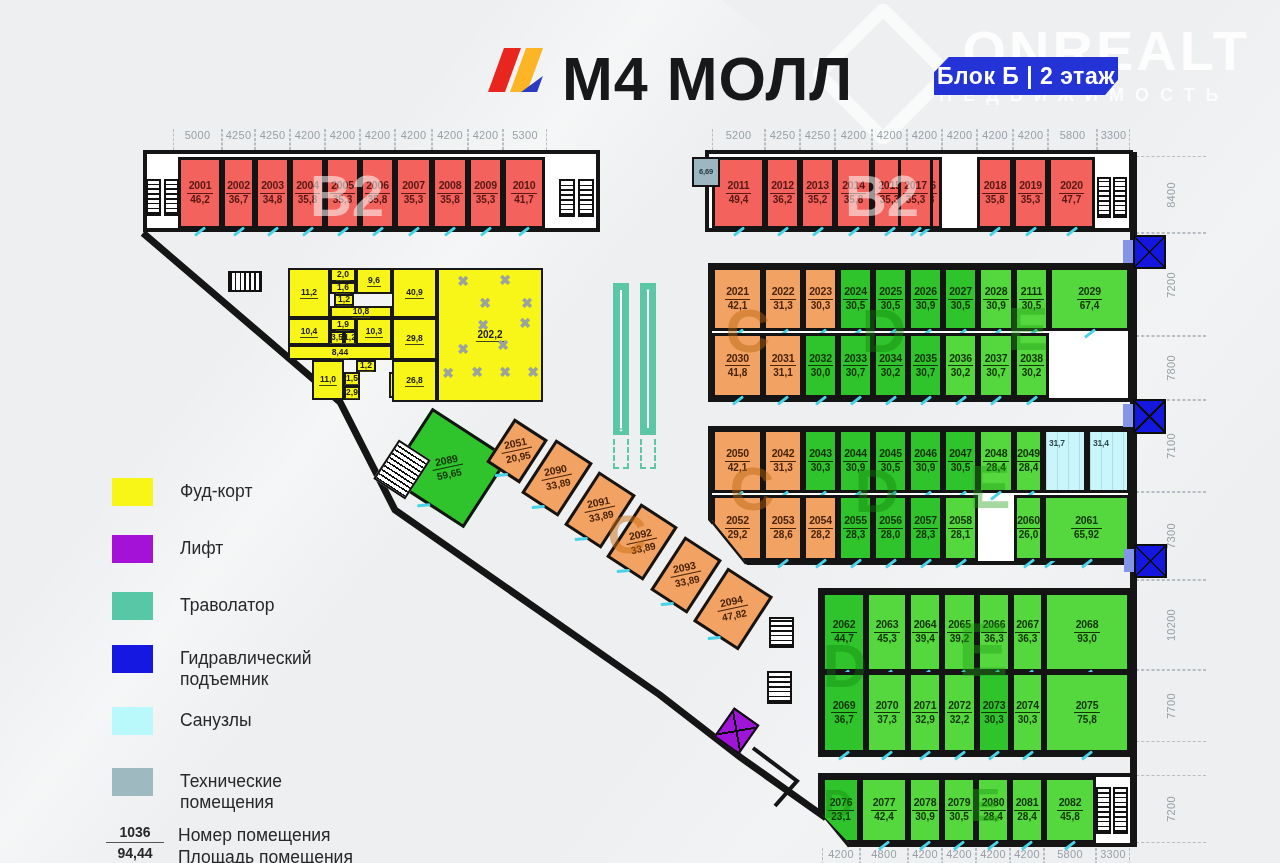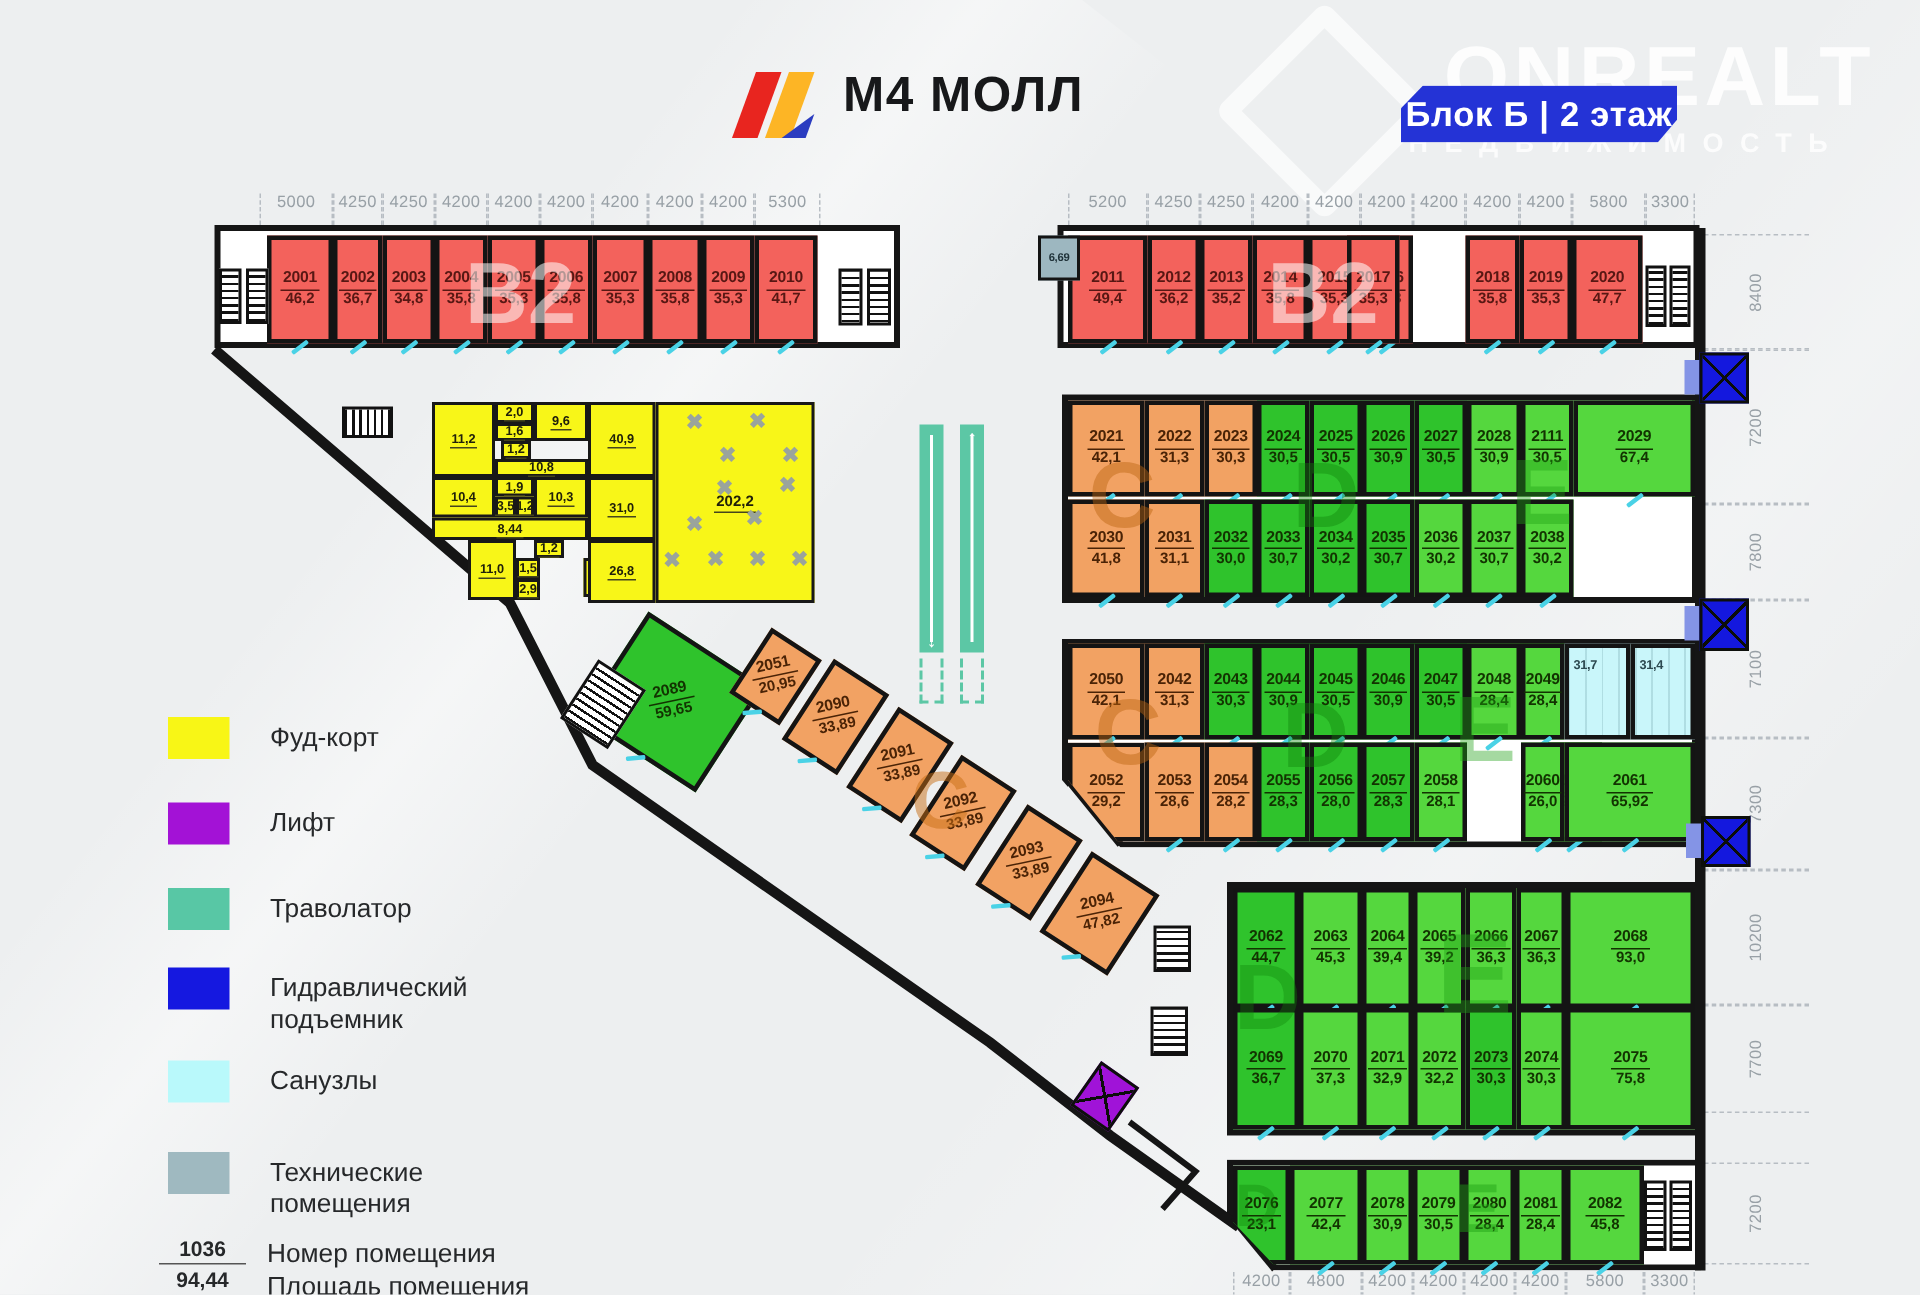--- a/index.html
+++ b/index.html
@@ -11,21 +11,21 @@
   .wmk .l1{font-size:56px;font-weight:800;letter-spacing:3px;color:rgba(255,255,255,.85);margin-left:44px;}
   .wmk .l2{font-size:18px;font-weight:700;letter-spacing:11px;color:rgba(255,255,255,.8);margin-top:2px;}
   .wmk-house{position:absolute;left:-88px;top:4px;width:78px;height:78px;border:13px solid rgba(255,255,255,.65);border-radius:8px;transform:rotate(45deg);}
   
   .header{position:absolute;left:0;top:0;width:1280px;z-index:9;}
   .logo-ic{position:absolute;left:494px;top:46px;width:56px;height:48px;}
   .logo-ic i{position:absolute;top:2px;height:44px;width:17px;}
   .logo-ic .s1{left:2px;background:#e8251f;transform:skewX(-20deg);}
   .logo-ic .s2{left:24px;background:#fdb525;transform:skewX(-20deg);}
   .logo-ic .s3{left:30px;top:auto;bottom:2px;width:0;height:0;background:none;border-left:16px solid transparent;border-bottom:16px solid #2b3cc0;transform:skewX(-20deg);}
-  .logo-tx{position:absolute;left:562px;top:44px;font-size:33px;font-weight:800;color:#17181a;letter-spacing:1px;}
+  .logo-tx{position:absolute;left:562px;top:44px;font-size:61px;font-weight:800;color:#17181a;letter-spacing:1px;}
   .badge{position:absolute;left:934px;top:57px;width:184px;height:38px;background:#2433d6;color:#fff;font-size:23px;font-weight:600;display:flex;align-items:center;justify-content:center;clip-path:polygon(8% 0,100% 0,100% 60%,93% 100%,0 100%,0 40%);letter-spacing:.5px;}
   
   #plan{position:absolute;inset:0;z-index:2;}
   .blk{position:absolute;background:#fff;border:4px solid #151515;box-sizing:border-box;z-index:1;}
   .wallsvg{position:absolute;left:0;top:0;z-index:2;pointer-events:none;}
   .wallbar{position:absolute;left:1130px;top:152px;width:7px;height:695px;background:#151515;z-index:2;}
   .room{position:absolute;border:3px solid #141414;box-sizing:border-box;display:flex;align-items:center;justify-content:center;z-index:3;}
   .room::after{content:"";position:absolute;left:50%;bottom:-7px;width:13px;height:3px;background:#4ad2e6;transform:translateX(-50%) rotate(-38deg);border-radius:1px;}
   .room.c-wc::after,.room.c-tech::after{display:none;}
   .lbl{display:flex;flex-direction:column;align-items:center;font-weight:700;line-height:1.05;}
@@ -671,21 +671,21 @@
       <div class="fc" style="left: 344px; top: 331px; width: 12px; height: 14px;">
         <b>1,2</b>
       </div>
       <div class="fc" style="left: 356px; top: 318px; width: 36px; height: 27px;">
         <b>10,3</b>
       </div>
       <div class="fc" style="left: 288px; top: 345px; width: 104px; height: 15px;">
         <b>8,44</b>
       </div>
       <div class="fc" style="left: 392px; top: 318px; width: 45px; height: 42px;">
-        <b>31,0</b>
+        <b>29,8</b>
       </div>
       <div class="fc" style="left: 312px; top: 360px; width: 32px; height: 40px;">
         <b>11,0</b>
       </div>
       <div class="fc" style="left: 356px; top: 360px; width: 20px; height: 12px;">
         <b>1,2</b>
       </div>
       <div class="fc" style="left: 344px; top: 372px; width: 16px; height: 14px;">
         <b>1,5</b>
       </div>

